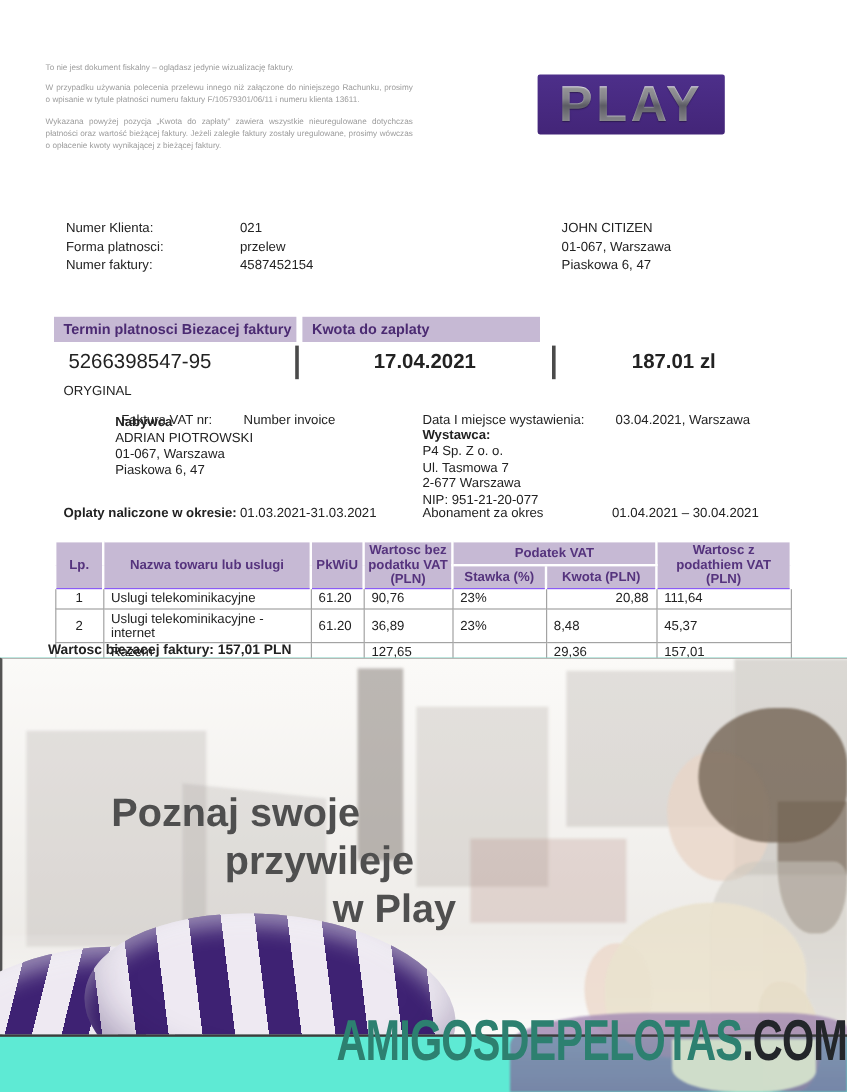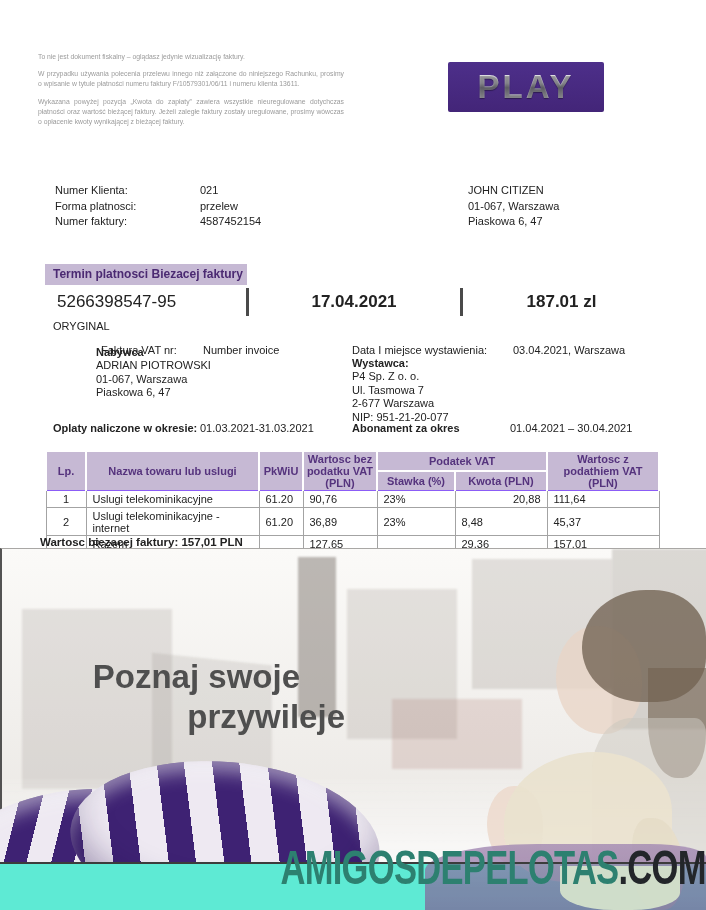--- a/index.html
+++ b/index.html
@@ -5,21 +5,21 @@
   html,body{margin:0;padding:0;background:#fff;}
   body{width:706px;height:910px;font-family:"Liberation Sans",sans-serif;color:#222;position:relative;overflow:hidden;}
   .abs{position:absolute;}
 
   
   .disclaimer{left:38px;top:52px;width:306px;color:#9b9b9b;font-size:6.8px;line-height:1.5;text-align:justify;}
   .disclaimer p{margin:0 0 7px 0;}
 
   
   .logo{left:448px;top:62px;width:156px;height:50px;background:linear-gradient(180deg,#4d2f8a,#432578);border-radius:2px;display:flex;align-items:center;justify-content:center;}
-  .logo span{font-size:33px;font-weight:bold;letter-spacing:3px;background:linear-gradient(180deg,#fafafa 5%,#c9c9d2 40%,#8d8d99 52%,#f0f0f4 95%);-webkit-background-clip:text;background-clip:text;color:transparent;text-shadow:0 1px 1px rgba(0,0,0,.35);}
+  .logo span{font-size:42px;font-weight:bold;letter-spacing:3px;background:linear-gradient(180deg,#fafafa 5%,#c9c9d2 40%,#8d8d99 52%,#f0f0f4 95%);-webkit-background-clip:text;background-clip:text;color:transparent;text-shadow:0 1px 1px rgba(0,0,0,.35);}
 
   
   .info{font-size:11px;line-height:15.6px;}
   .info-labels{left:55px;top:183px;}
   .info-values{left:200px;top:183px;}
   .info-right{left:468px;top:183px;}
 
   
   .band{left:45px;top:264px;width:613px;height:21px;display:flex;}
   .band .cell{background:#c6b9d4;color:#4b2a72;font-weight:bold;font-size:12px;line-height:21px;padding-left:8px;box-sizing:border-box;}
@@ -86,20 +86,21 @@
     <div>4587452154</div>
   </div>
   <div class="abs info info-right">
     <div>JOHN CITIZEN</div>
     <div>01-067,  Warszawa</div>
     <div>Piaskowa 6, 47</div>
   </div>
 
   <div class="abs band">
     <div class="cell c2">Termin platnosci Biezacej faktury</div>
+    <div class="cell c3">Kwota do zaplaty</div>
   </div>
   <div class="abs bandval" style="left:57px;">5266398547-95</div>
   <div class="abs vbar" style="left:246px;"></div>
   <div class="abs bandval" style="left:253px;width:202px;text-align:center;font-weight:bold;">17.04.2021</div>
   <div class="abs vbar" style="left:460px;"></div>
   <div class="abs bandval" style="left:465px;width:193px;text-align:center;font-weight:bold;">187.01 zl</div>
 
   <div class="abs small" style="left:53px;top:320px;">ORYGINAL</div>
   <div class="abs small" style="left:53px;top:344px;padding-left:48px;">Faktura VAT nr:</div>
   <div class="abs small" style="left:203px;top:344px;">Number invoice</div>
@@ -115,21 +116,21 @@
   <div class="abs small" style="left:352px;top:357px;">
     <div><b class="lbl">Wystawca:</b></div>
     <div>P4 Sp. Z o. o.</div>
     <div>Ul. Tasmowa 7</div>
     <div>2-677 Warszawa</div>
     <div>NIP: 951-21-20-077</div>
   </div>
 
   <div class="abs small" style="left:53px;top:422px;font-weight:bold;">Oplaty naliczone w okresie:</div>
   <div class="abs small" style="left:200px;top:422px;">01.03.2021-31.03.2021</div>
-  <div class="abs small" style="left:352px;top:422px;font-weight:bold;">Abonament za okres</div>
+  <div class="abs small" style="left:352px;top:422px;font-weight:normal;">Abonament za okres</div>
   <div class="abs small" style="left:510px;top:422px;">01.04.2021 – 30.04.2021</div>
 
   <table class="items">
     <colgroup>
       <col style="width:40px">
         <col style="width:173px">
         <col style="width:44px">
         <col style="width:74px">
         <col style="width:78px">
         <col style="width:92px">
@@ -204,20 +205,21 @@
       <div class="pp" style="left:592px;top:170px;width:114px;height:150px;background:rgba(200,196,188,.55);border-radius:35% 10% 0 0;"></div>
       <div class="pp" style="left:487px;top:238px;width:56px;height:80px;background:rgba(236,216,202,.95);border-radius:50% 50% 45% 55%;"></div>
       <div class="pp" style="left:504px;top:204px;width:168px;height:130px;background:rgba(233,224,202,.95);border-radius:58% 48% 35% 40%;"></div>
       <div class="pp" style="left:632px;top:270px;width:52px;height:92px;background:rgba(228,218,194,.95);border-radius:30% 60% 40% 50%;"></div>
       <div class="pp" style="left:425px;top:296px;width:281px;height:66px;background:linear-gradient(180deg,rgba(148,118,168,.8),rgba(128,96,150,.85));border-radius:40% 20% 0 0;"></div>
       <div class="pp" style="left:560px;top:318px;width:120px;height:44px;background:rgba(233,224,202,.95);border-radius:0 0 40% 45%;"></div>
     </div>
 
     <div class="promo-text pt1">Poznaj swoje</div>
     <div class="promo-text pt2">przywileje</div>
+    <div class="promo-text pt3">w Play</div>
 
     <div class="hline"></div>
 
     <div class="watermark">
       <span class="wm-main">AMIGOSDEPELOTAS</span><span class="wm-tld">.COM</span>
     </div>
   </div>
 
 </div>
 

